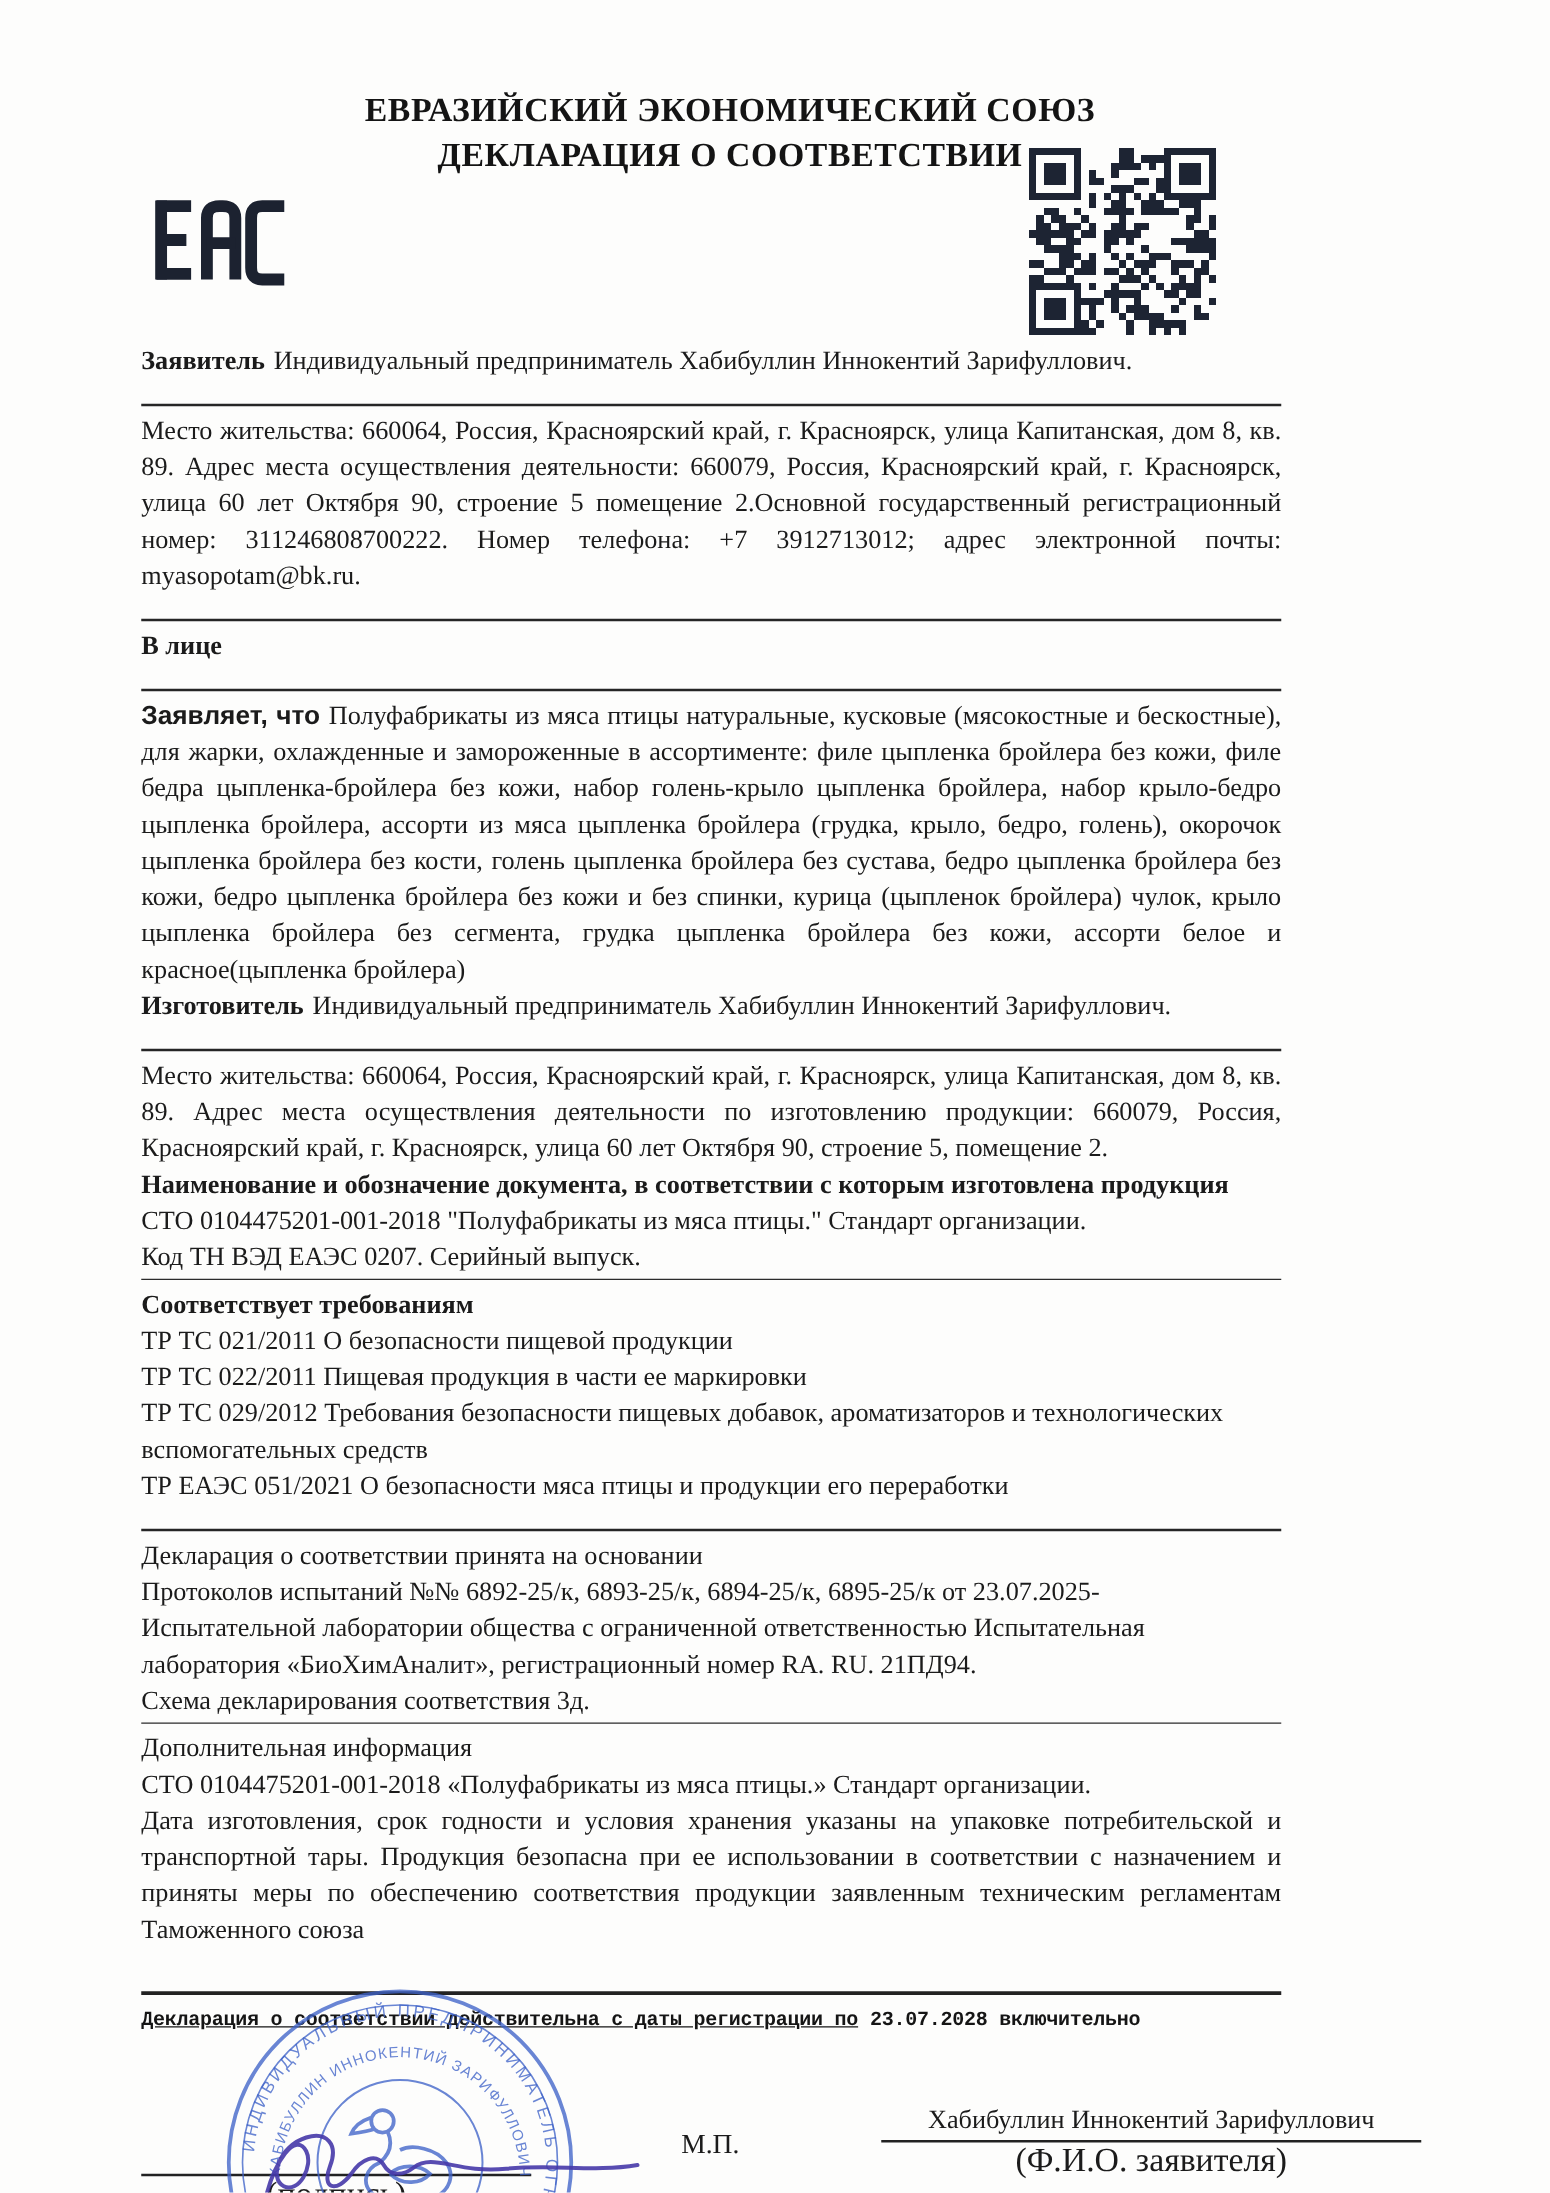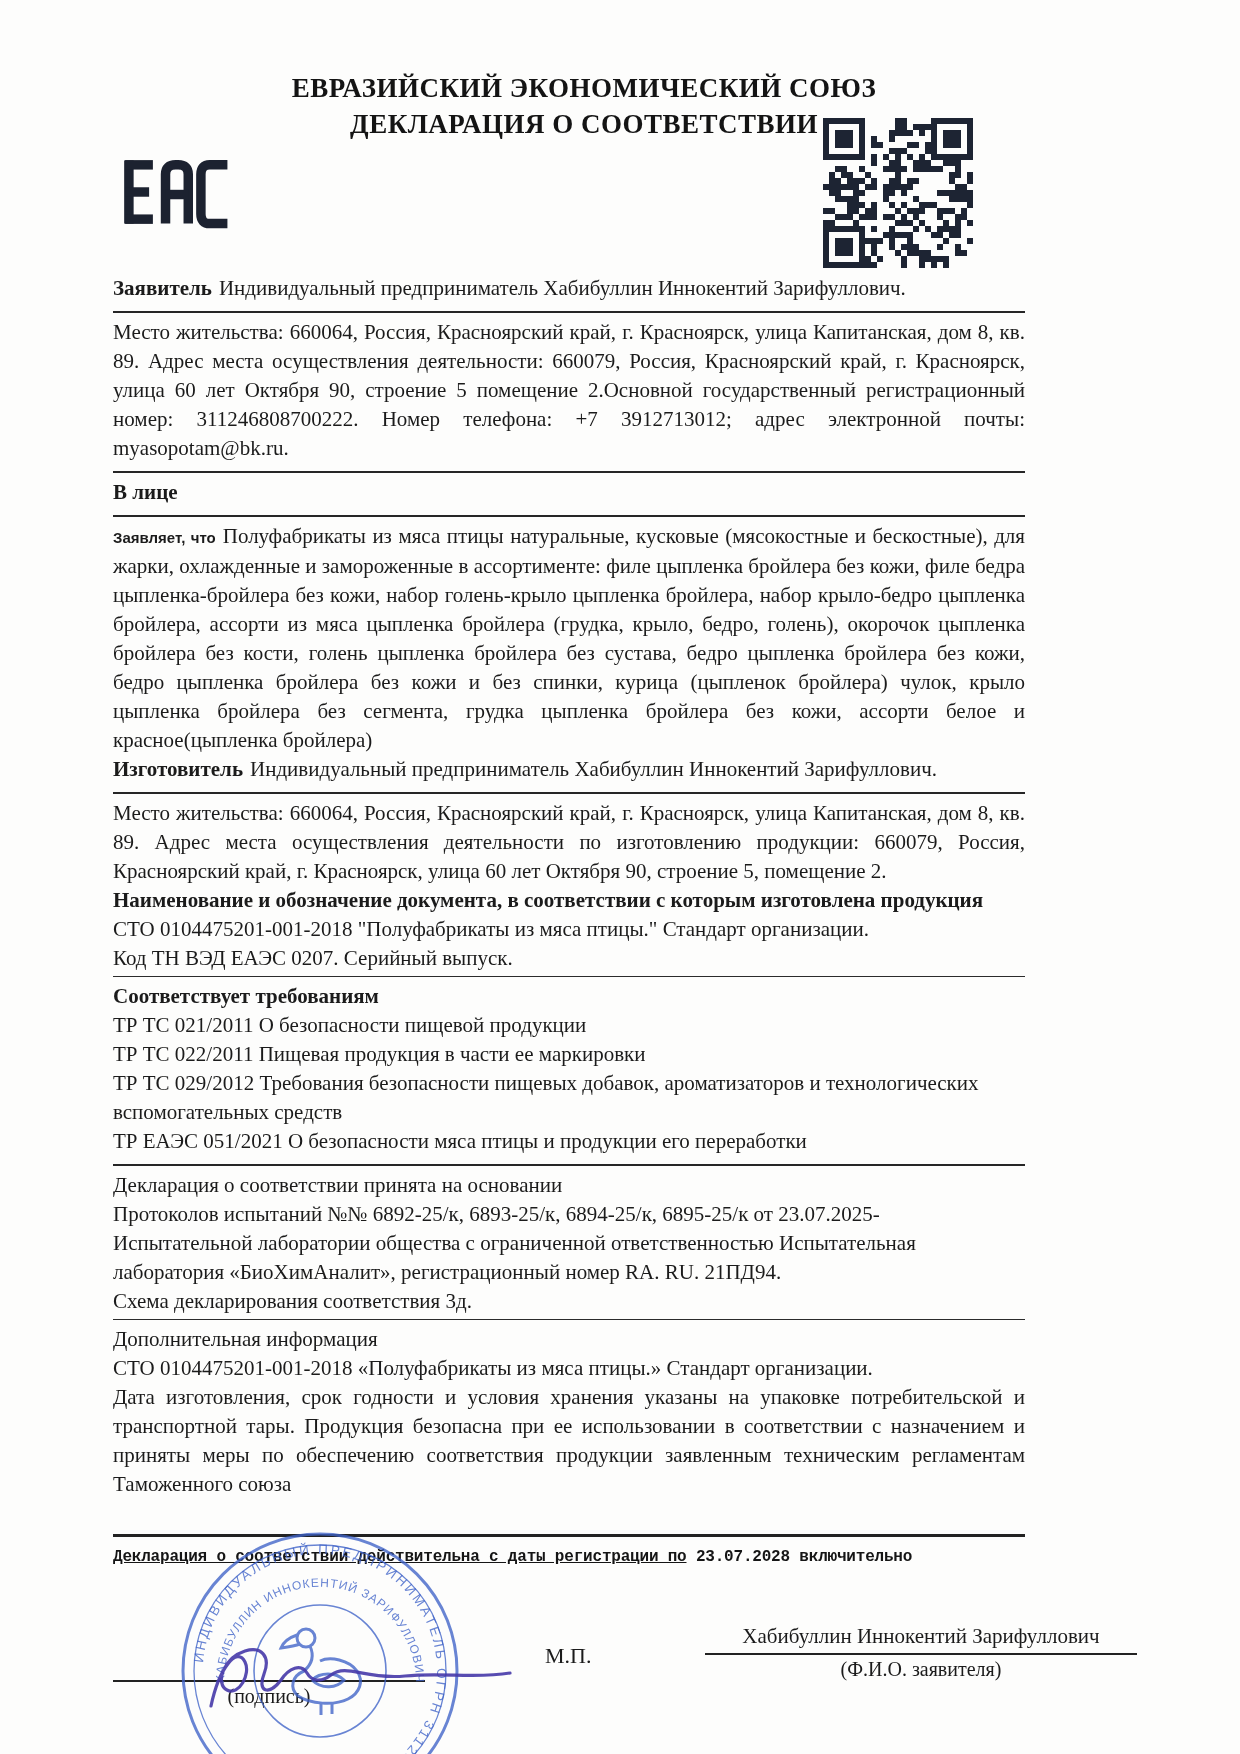--- a/index.html
+++ b/index.html
@@ -14,39 +14,39 @@
   
   header{position:relative;height:244px;}
   .titles{text-align:center;padding-top:40px;margin-left:30px;}
   .titles div{
     font-weight:bold;font-size:27px;line-height:36px;letter-spacing:.5px;color:#141414;
   }
   .eac-badge{position:absolute;left:2px;top:112px;width:120px;height:100px;}
   .qr-box{position:absolute;right:52px;top:88px;width:150px;height:150px;}
   
   .row{margin:0;}
-  .rule{border-bottom:2px solid #262626;padding-bottom:8px;margin-bottom:5px;}
+  .rule{border-bottom:2px solid #262626;padding-bottom:20px;margin-bottom:5px;}
   .thinrule{border-bottom:1.6px solid #2b2b2b;padding-bottom:3px;margin-bottom:5px;}
   b.lbl{margin-right:7px;}
-  b.sans{font-family:"Liberation Sans","DejaVu Sans",sans-serif;font-size:15px;margin-right:7px;}
+  b.sans{font-family:"Liberation Sans","DejaVu Sans",sans-serif;font-size:21px;margin-right:7px;}
   .para{text-align:justify;}
   .validity{
     border-top:3.5px solid #222;padding-top:6px;margin-top:35px;
     font-family:Liberation Mono, monospace;
     font-weight:bold;font-size:16px;letter-spacing:-.2px;color:#151515;
   }
   .validity .u{text-decoration:underline;}
   
   .sig-wrap{position:relative;margin-top:46px;height:128px;}
   .sig-left{position:absolute;left:0;top:36px;width:312px;text-align:center;}
   .sig-left .line{border-bottom:2px solid #222;height:26px;}
   .sig-mp{position:absolute;left:432px;top:23px;font-size:22px;}
   .sig-right{position:absolute;left:592px;top:4px;width:432px;text-align:center;}
   .sig-right .name{padding-bottom:2px;border-bottom:2px solid #222;}
-  .caption{font-size:20px;}
+  .caption{font-size:27px;}
   .stamp{position:absolute;left:52px;top:-102px;width:470px;height:315px;
          pointer-events:none;}
   
   .reg-row{margin-top:14px;font-weight:bold;}
   .reg-row .lbl-u{text-decoration:underline;}
   .reg-row .num{
     font-family:"Liberation Sans","DejaVu Sans",sans-serif;
     font-size:15px;letter-spacing:.2px;margin-left:8px;
   }
   .date-row{margin-top:38px;font-weight:bold;}

